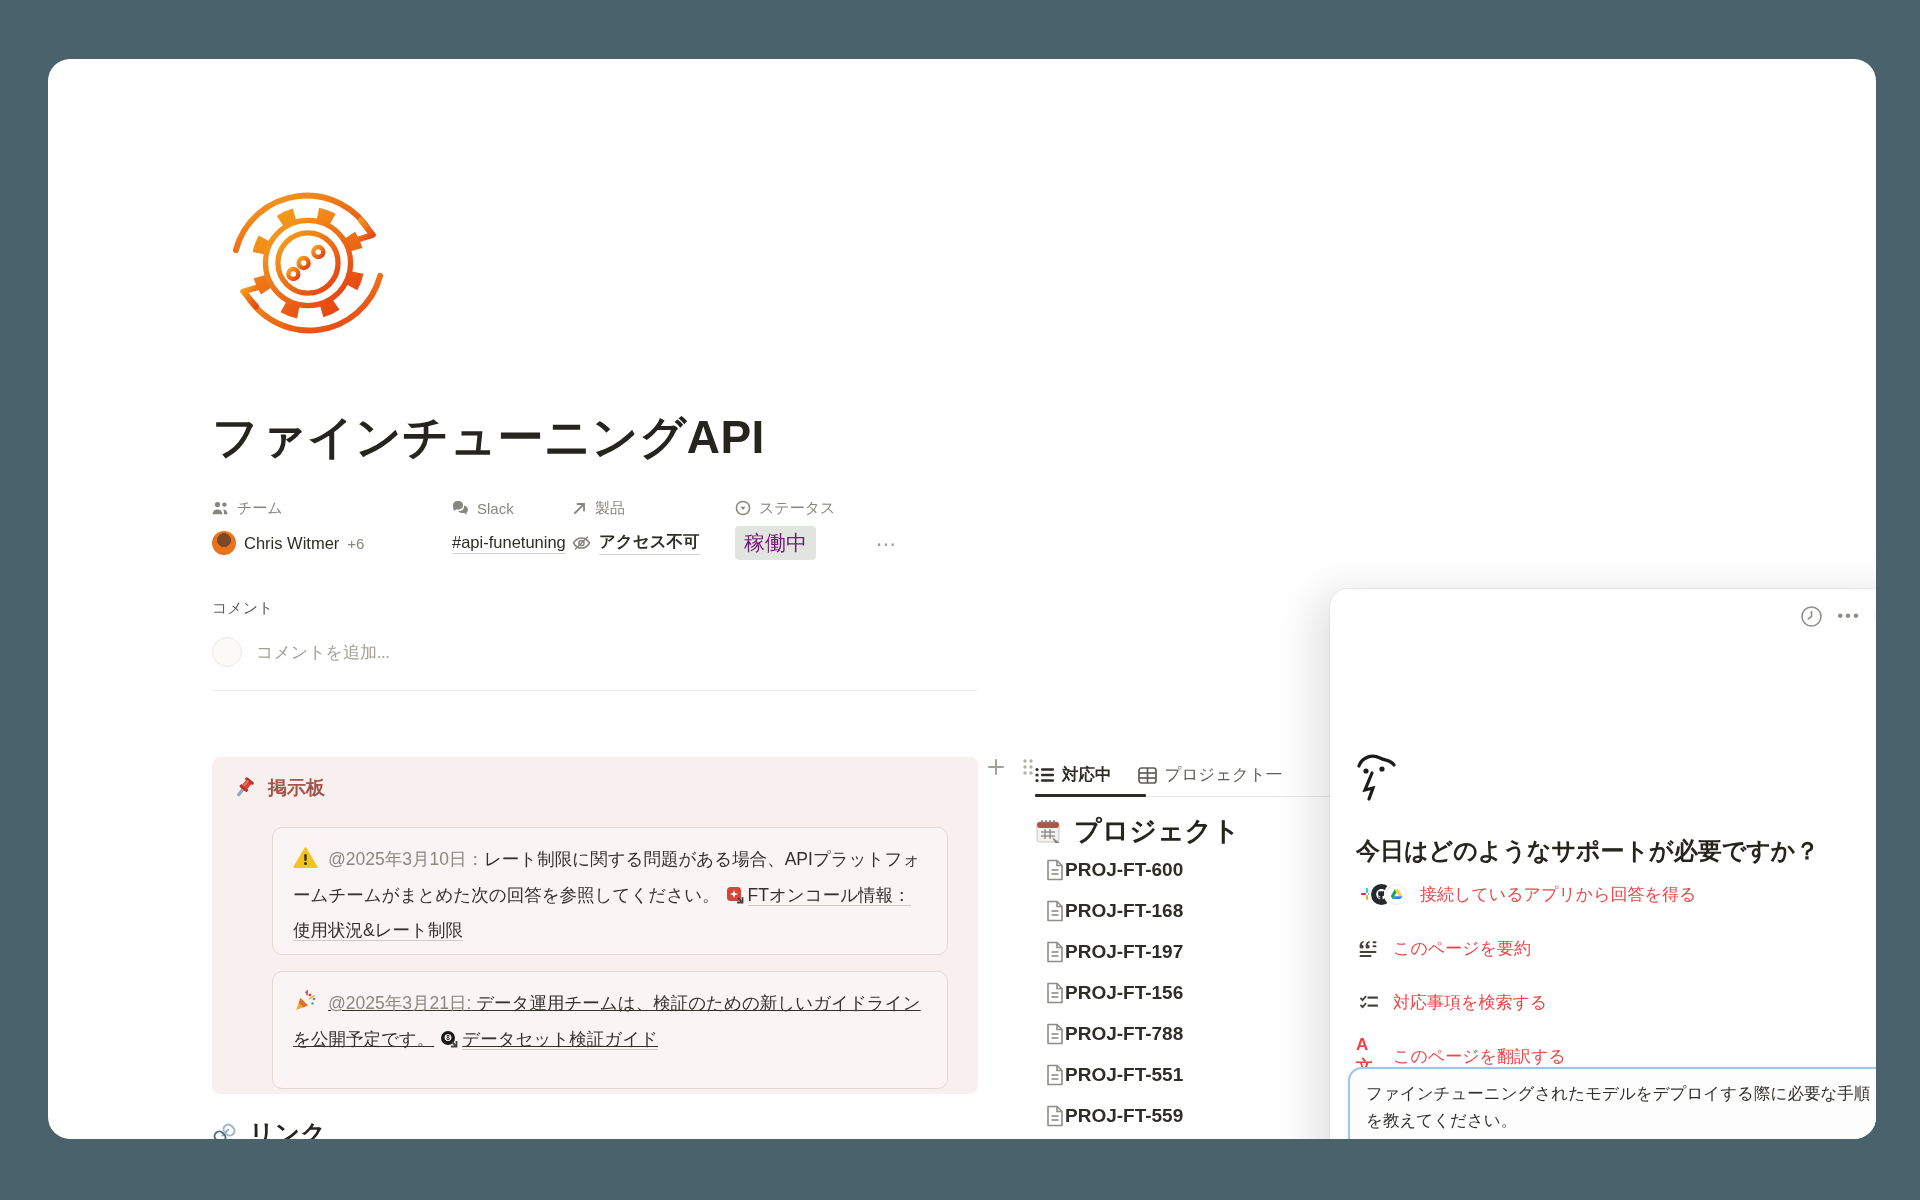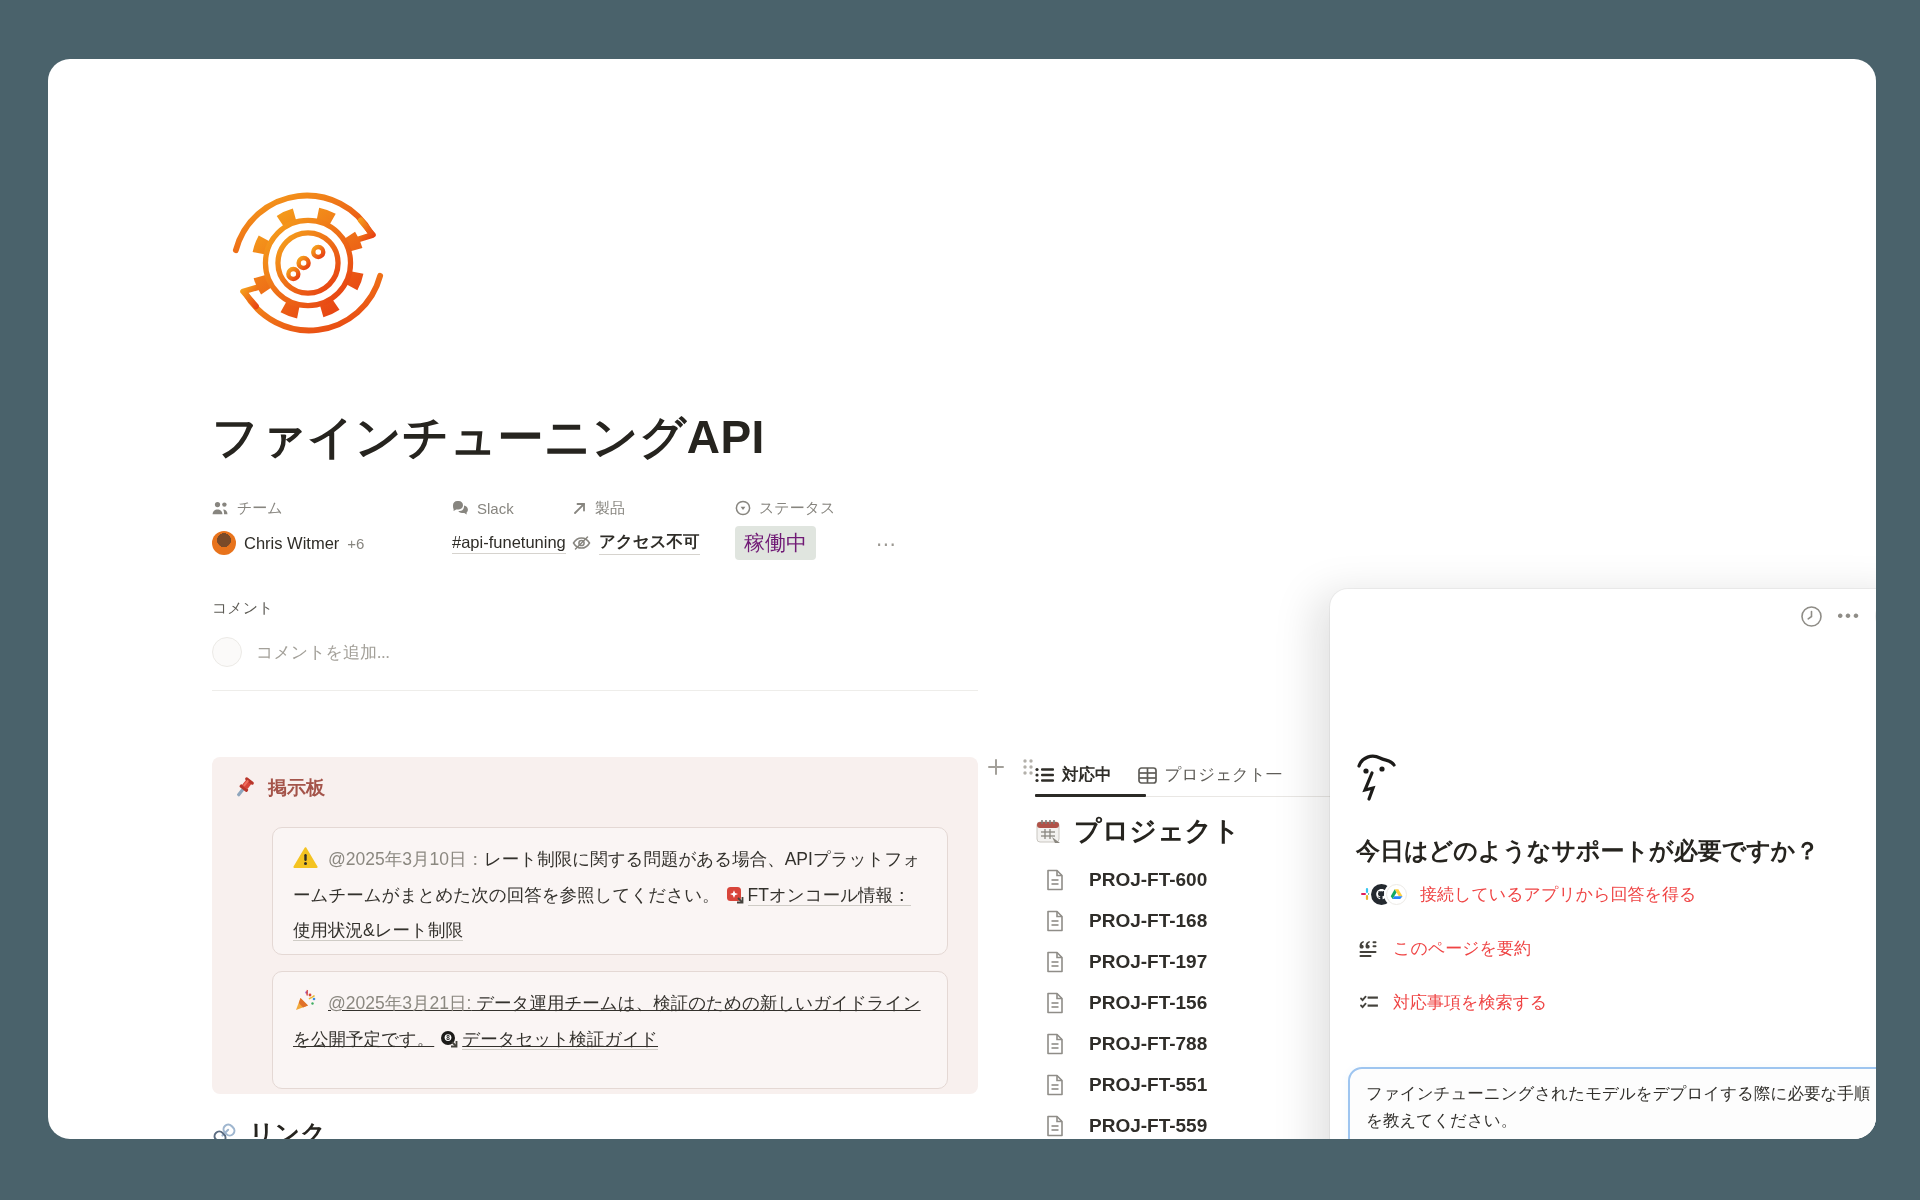--- a/index.html
+++ b/index.html
@@ -76,21 +76,21 @@
   .view-controls .ctl { cursor:pointer; }
   .tabs { position:absolute; left:987px; top:694px; height:44px; display:flex; gap:26px; }
   .tab { display:flex; align-items:center; gap:8px; font-size:16.5px; cursor:pointer; white-space:nowrap; }
   .tab.active { font-weight:700; color:#2f2d28; }
   .tab.inactive { color:#5f5d58; }
   .tabs-line { position:absolute; left:987px; top:737px; width:295px; height:1px; background:#e9e7e4; }
   .tab-activebar { position:absolute; left:987px; top:735px; width:111px; height:3px; background:#2b2a26; border-radius:1px; }
   .proj-header { position:absolute; left:986px; top:754px; display:flex; align-items:center; gap:12px; }
   .proj-header-title { font-size:27px; font-weight:800; color:#26241f; }
   .proj-list { position:absolute; left:997px; top:800px; width:270px; }
-  .proj-row { display:flex; align-items:center; gap:24px; height:41px; cursor:pointer; }
+  .proj-row { display:flex; align-items:flex-start; gap:0; height:41px; cursor:pointer; }
   .proj-row span { font-size:19px; font-weight:600; color:#2f2d29; }
   
   .ai-panel {
     position:absolute; left:1282px; top:530px; width:591px; height:609px;
     background:#ffffff; border-radius:18px 18px 0 0; z-index:5;
     box-shadow:-14px 6px 44px rgba(15,15,15,.13), 0 0 0 1px rgba(0,0,0,.045);
   }
   .ai-actions { position:absolute; top:12px; right:16px; display:flex; align-items:center; gap:14px; }
   .ai-dots { color:#8f8d87; font-size:17px; letter-spacing:2px; cursor:pointer; }
   .ai-close { width:30px; height:30px; border-radius:50%; background:#f1f0ee; color:#55534d;
@@ -520,20 +520,24 @@
             <g fill="none" stroke="#44423c" stroke-width="1.8" stroke-linecap="round">
               <path d="M2 4.5 L3.6 6.1 L6.6 2.6"></path>
               <rect x="9.5" y="3.4" width="8.5" height="0.4"></rect>
               <path d="M2 11.5 L3.6 13.1 L6.6 9.6"></path>
               <rect x="9.5" y="11.4" width="8.5" height="0.4"></rect>
             </g>
           </svg>
       </span>
       <span>対応事項を検索する</span>
     </div>
+    <div class="sugg-row">
+      <span class="sicon a-mono">A文</span>
+      <span>このページを翻訳する</span>
+    </div>
   </div>
 
   <div class="ai-panel" style="background:none; box-shadow:none; z-index:6; pointer-events:none;">
     <div class="ai-input" style="pointer-events:auto;">
       <div class="ai-input-text">ファインチューニングされたモデルをデプロイする際に必要な手順を教えてください。</div>
 
     </div>
   </div>
 
 </div>

